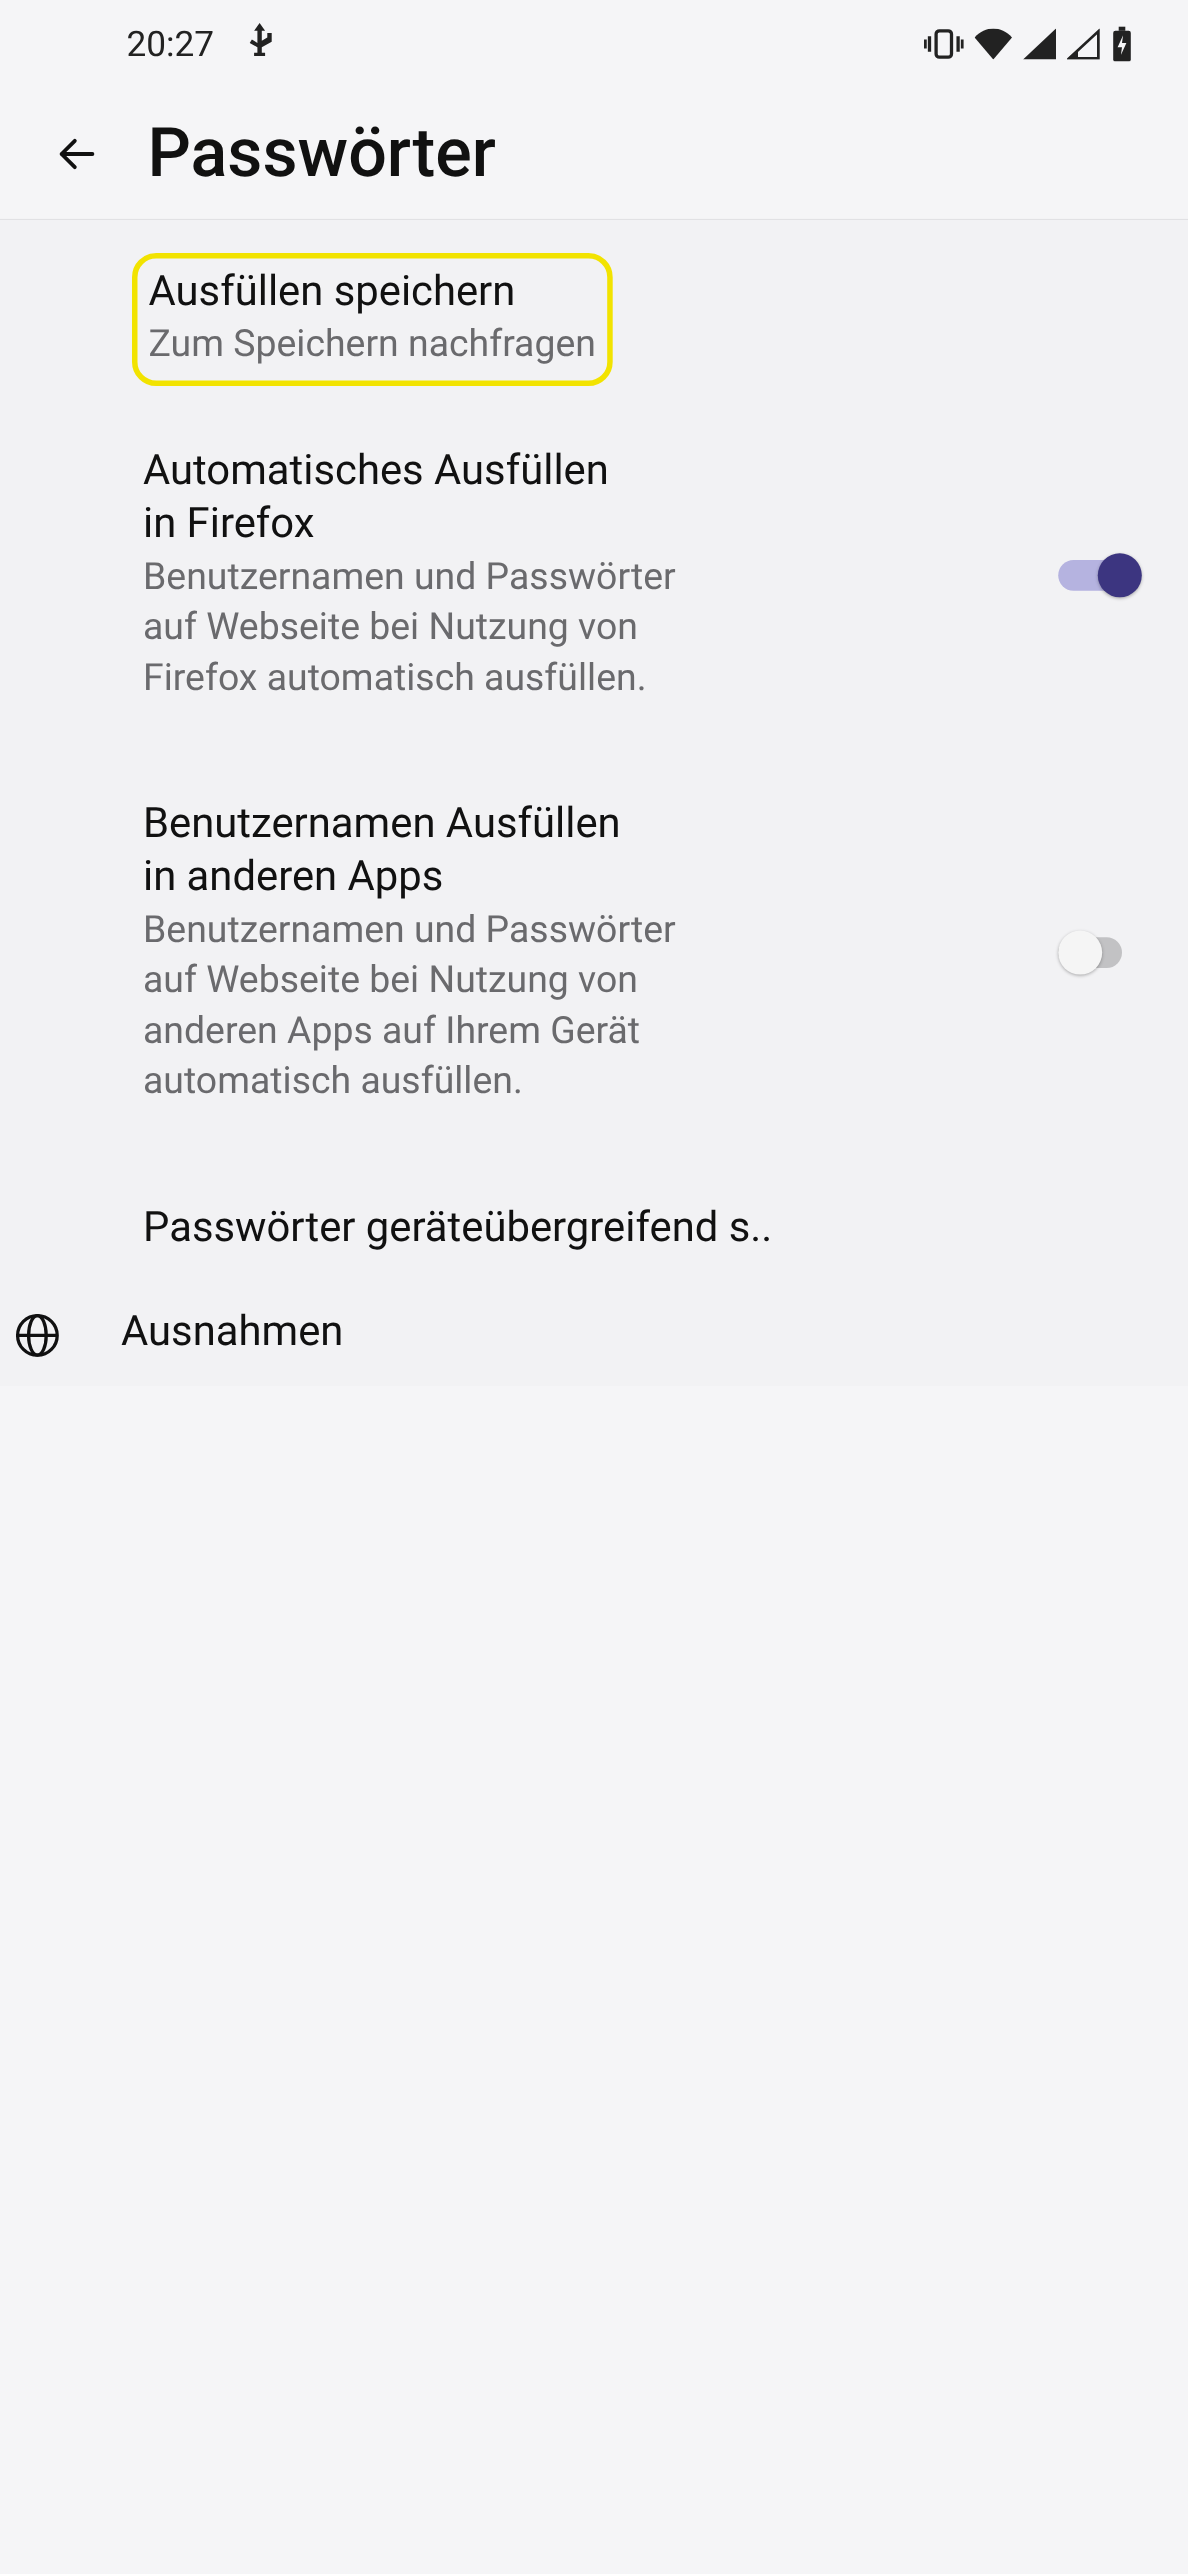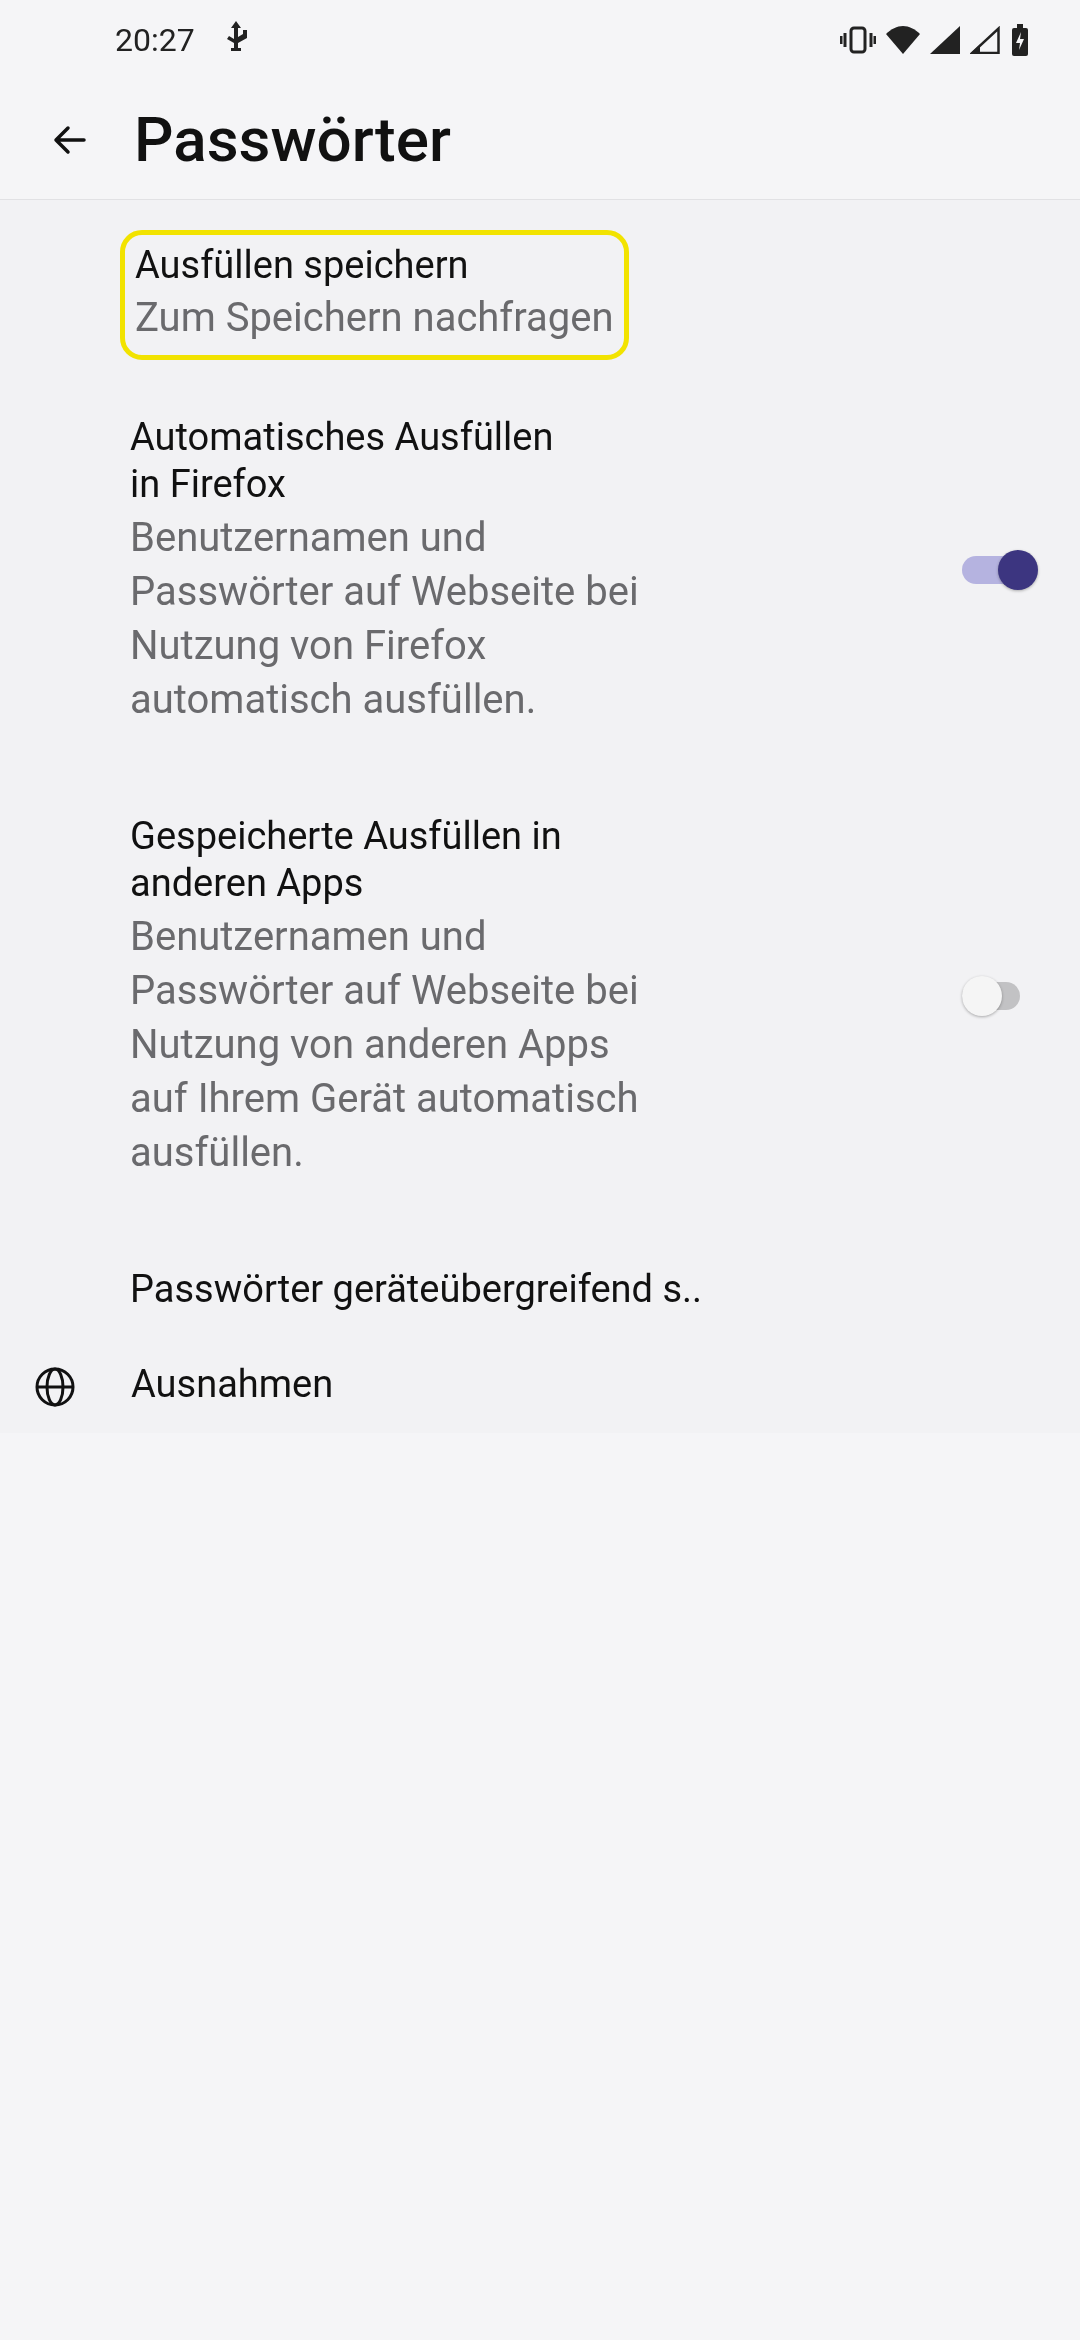--- a/index.html
+++ b/index.html
@@ -46,36 +46,36 @@
     background: #f2f2f4;
     padding-top: 30px;
   }
   .setting-row {
     display: flex;
     align-items: center;
     padding: 24px 40px 24px 130px;
     min-height: 90px;
     position: relative;
   }
-  .setting-row.with-icon { padding-left: 12px; margin-left: 21px; }
+  .setting-row.with-icon { padding-left: 12px; }
   .row-icon {
     width: 98px;
     display: flex;
     align-items: center;
     justify-content: flex-start;
     padding-top: 4px;
   }
   .row-text { flex: 1; min-width: 0; }
   .row-title {
     font-size: 38px;
     color: #111;
     line-height: 1.25;
   }
   .row-sub {
-    font-size: 40px;
+    font-size: 34px;
     color: #6a6a6d;
     line-height: 1.35;
     margin-top: 2px;
   }
   .row-title.ellipsis {
     white-space: nowrap;
     overflow: hidden;
     text-overflow: ellipsis;
   }
 
@@ -192,21 +192,21 @@
       <div class="switch-track"></div>
       <div class="switch-thumb"></div>
     </div>
   </div>
 
   <div class="row-gap"></div>
 
   
   <div class="setting-row">
     <div class="row-text">
-      <div class="row-title" style="max-width:460px">Gespeicherte Ausfüllen in anderen Apps</div>
+      <div class="row-title" style="max-width:460px">Benutzernamen Ausfüllen in anderen Apps</div>
       <div class="row-sub" style="max-width:540px">Benutzernamen und Passwörter auf Webseite bei Nutzung von anderen Apps auf Ihrem Gerät automatisch ausfüllen.</div>
     </div>
     <div class="switch off">
       <div class="switch-track"></div>
       <div class="switch-thumb"></div>
     </div>
   </div>
 
   <div class="row-gap"></div>
 

